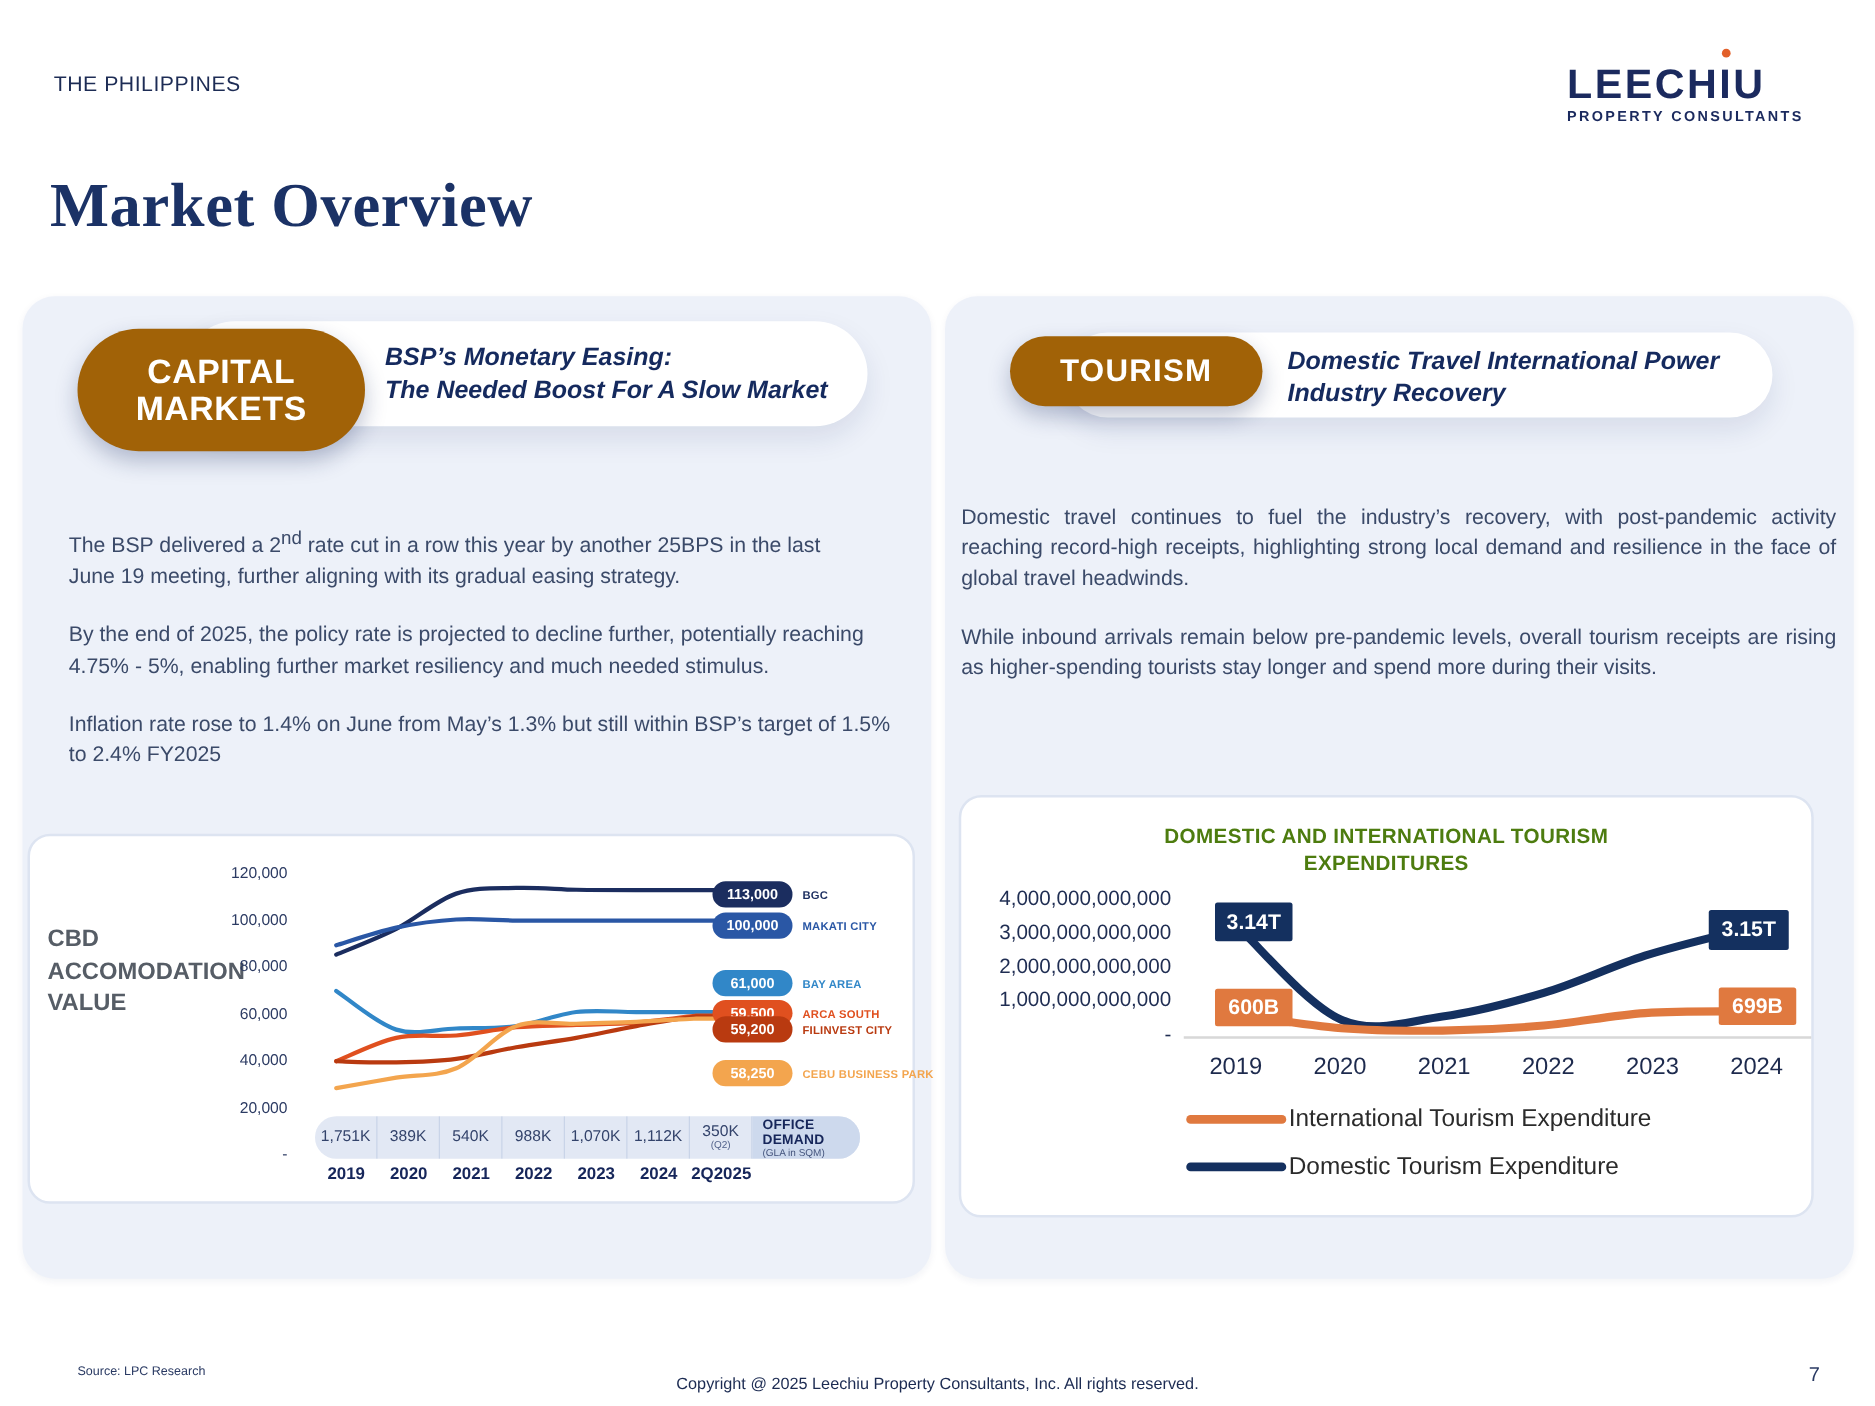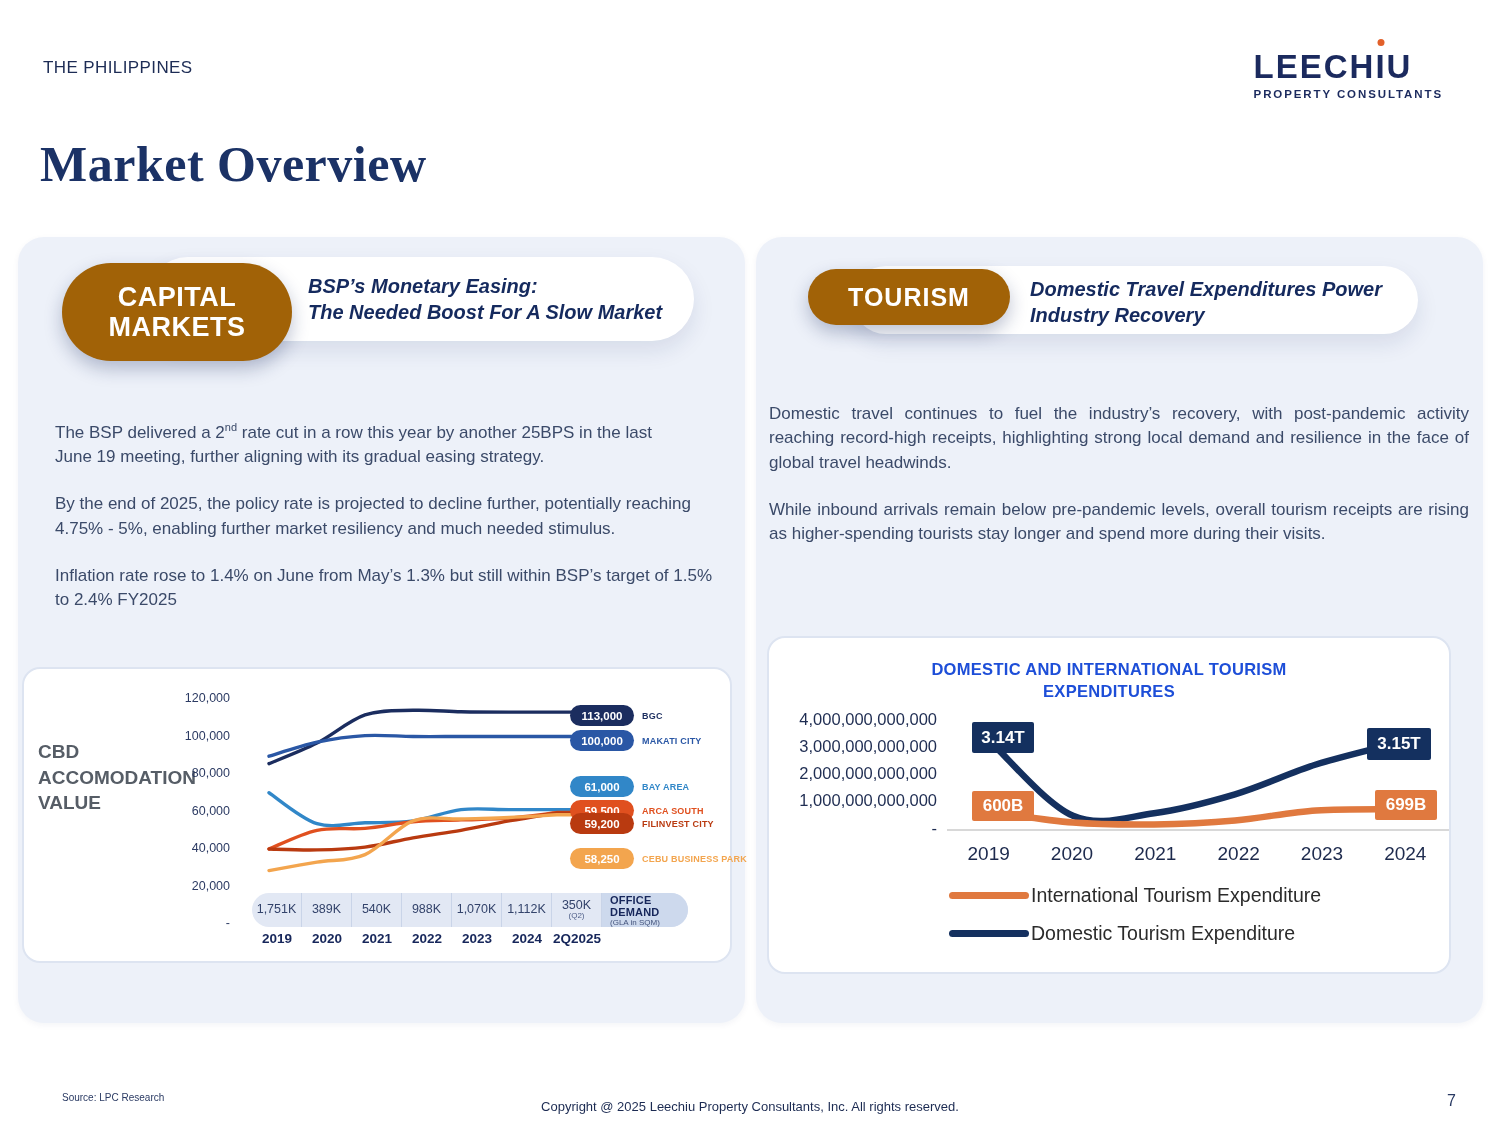--- a/index.html
+++ b/index.html
@@ -27,21 +27,21 @@
   .pill-white-cm .headline{padding:16px 0 0 162px;}
   .pill-white-tm{left:96px;top:29px;width:566px;height:68px;border-radius:34px;}
   .pill-white-tm .headline{padding:10px 0 0 178px;}
   .pill-navy{position:absolute;background:#a16207;color:#fff;display:flex;align-items:center;justify-content:center;text-align:center;font-weight:700;box-shadow:0 8px 18px rgba(23,39,92,.28);}
   .pill-navy-cm{left:44px;top:26px;width:230px;height:98px;border-radius:49px;font-size:27px;line-height:1.12;letter-spacing:.5px;padding:0 30px;box-sizing:border-box;}
   .pill-navy-tm{left:52px;top:32px;width:202px;height:56px;border-radius:28px;font-size:25px;letter-spacing:1px;}
 
   
   .body-copy{position:absolute;color:#3b4a69;font-size:17px;line-height:1.43;}
   .body-copy p{margin:0 0 23px 0;}
-  .body-copy sup{font-size:11px;}
+  .body-copy sup{font-size:15px;}
   .body-cm{left:37px;top:183px;width:660px;}
   .body-tm{left:13px;top:165px;width:700px;text-align:justify;}
 
   
   .chart-card{position:absolute;background:#fff;border:2px solid #dde4f1;border-radius:18px;box-sizing:border-box;}
   .chart-card-cbd{left:4px;top:430px;width:710px;height:296px;}
   .chart-card-tourism{left:11px;top:399px;width:684px;height:338px;}
 
   
   .cbd-title{position:absolute;left:14px;top:70px;width:168px;font-size:19px;font-weight:700;color:#565d66;line-height:1.35;}
@@ -53,21 +53,21 @@
   .office-strip{position:absolute;left:228px;top:224px;width:436px;height:34px;display:flex;background:#e2e8f4;border-radius:17px;overflow:hidden;}
   .od-cell{flex:0 0 50px;display:flex;flex-direction:column;align-items:center;justify-content:center;font-size:12.5px;color:#33436b;border-right:1px solid #c9d4e8;line-height:1.05;box-sizing:border-box;}
   .od-note{font-size:8px;color:#51618a;}
   .od-label{flex:1;background:#cdd9ed;display:flex;flex-direction:column;justify-content:center;padding-left:8px;}
   .od-label-main{font-size:11px;font-weight:800;color:#16265a;letter-spacing:.2px;}
   .od-label-sub{font-size:8px;color:#43537c;}
   .year-row{position:absolute;left:228px;top:262px;width:356px;display:flex;}
   .yr{flex:0 0 50px;text-align:center;font-size:13.5px;font-weight:700;color:#16265a;white-space:nowrap;}
 
   
-  .tourism-title{position:absolute;top:20px;left:50%;transform:translateX(-50%);width:440px;text-align:center;font-size:16.5px;font-weight:700;color:#1d4ed8;line-height:1.35;letter-spacing:.3px;}
+  .tourism-title{position:absolute;top:20px;left:50%;transform:translateX(-50%);width:440px;text-align:center;font-size:16.5px;font-weight:700;color:#4d7c0f;line-height:1.35;letter-spacing:.3px;}
   .t-ytick{position:absolute;left:0;width:168px;text-align:right;font-size:16.5px;color:#1f2d52;font-weight:500;}
   .t-baseline{position:absolute;left:178px;top:191px;width:502px;height:2px;background:#d8d8d8;}
   .t-svg{position:absolute;left:178px;top:63px;width:500px;height:134px;}
   .callout{position:absolute;color:#fff;font-weight:700;font-size:17px;display:flex;align-items:center;justify-content:center;border-radius:2px;}
   .t-xrow{position:absolute;left:178px;top:205px;width:500px;display:flex;}
   .t-year{flex:1;text-align:center;font-size:19px;color:#1d2a4d;font-weight:500;}
   .t-legend{position:absolute;left:180px;top:246px;display:flex;flex-direction:column;gap:15px;}
   .t-legend-row{display:flex;align-items:center;}
   .t-swatch{width:80px;height:7px;border-radius:4px;}
   .t-legend-label{font-size:19.5px;color:#2b2b2b;margin-left:2px;}
@@ -176,21 +176,21 @@
         <div class="yr">2023</div>
         <div class="yr">2024</div>
         <div class="yr">2Q2025</div>
       </div>
     </div>
   </section>
 
   <section class="panel panel-right">
     <div class="pill-white pill-white-tm">
       <div class="headline">
-        <div>Domestic Travel Expenditures Power</div>
+        <div>Domestic Travel International Power</div>
         <div>Industry Recovery</div>
       </div>
     </div>
     <div class="pill-navy pill-navy-tm">TOURISM</div>
 
     <div class="body-copy body-tm">
       <p>Domestic travel continues to fuel the industry’s recovery, with post-pandemic activity reaching record-high receipts, highlighting strong local demand and resilience in the face of global travel headwinds.</p>
       <p>While inbound arrivals remain below pre-pandemic levels, overall tourism receipts are rising as higher-spending tourists stay longer and spend more during their visits.</p>
     </div>
 

